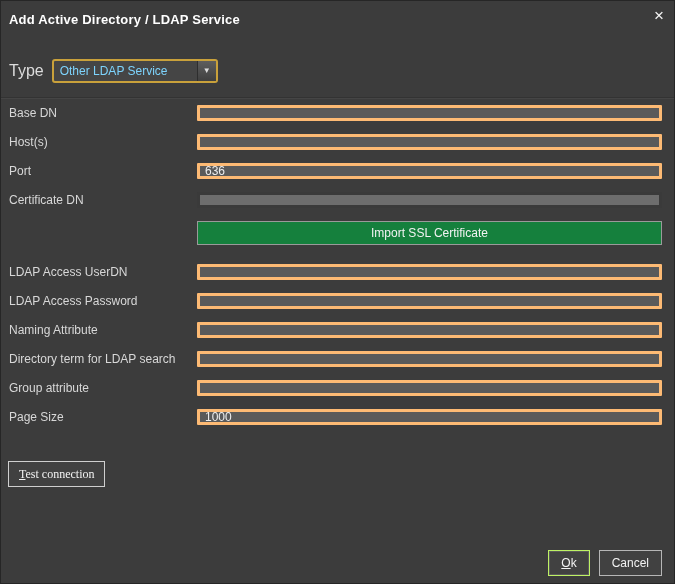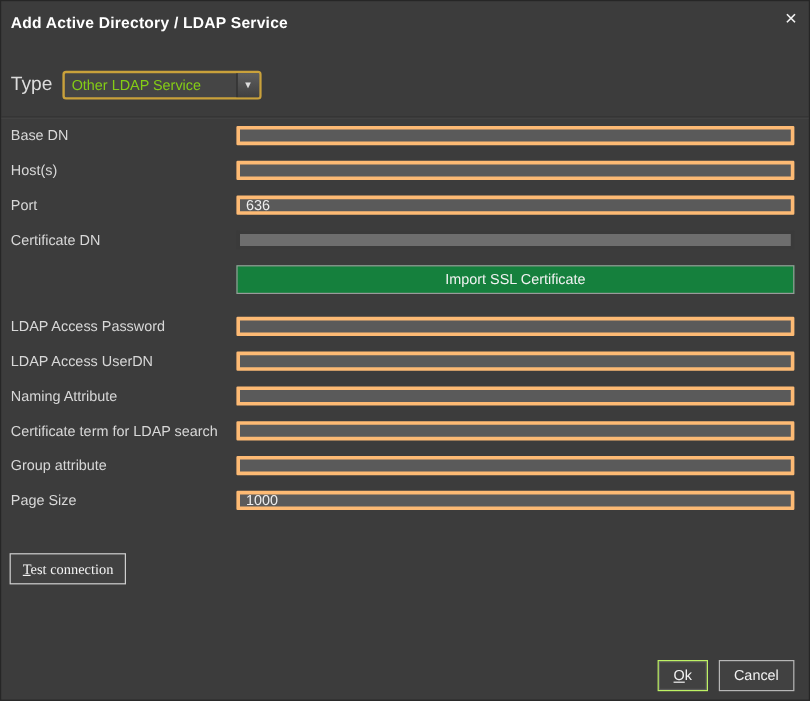--- a/index.html
+++ b/index.html
@@ -53,21 +53,21 @@
     width: 162px;
     height: 20px;
     background: #454545;
     border: 2px solid #c9a13b;
     border-radius: 3px;
     cursor: pointer;
   }
   .combo-text {
     flex: 1;
     font-size: 12px;
-    color: #84cc16;
+    color: #7dd3fc;
     line-height: 20px;
     padding-left: 6px;
     white-space: nowrap;
     overflow: hidden;
   }
   .combo-arrow {
     flex: 0 0 18px;
     background: linear-gradient(#5e5e5e, #404040);
     border-left: 1px solid #2e2e2e;
     color: #dddddd;
@@ -199,36 +199,36 @@
       <span class="row-label">Certificate DN</span>
       <input class="field light" readonly="" value="" style="">
     </div>
 
     <div class="row button-row">
       <span class="row-label"></span>
       <button class="import-btn">Import SSL Certificate</button>
     </div>
 
     <div class="row">
+      <span class="row-label">LDAP Access UserDN</span>
+      <input class="field" value="" style="">
+    </div>
+
+    <div class="row">
       <span class="row-label">LDAP Access Password</span>
       <input class="field" type="password" value="" style="">
     </div>
 
     <div class="row">
-      <span class="row-label">LDAP Access UserDN</span>
-      <input class="field" value="" style="">
-    </div>
-
-    <div class="row">
       <span class="row-label">Naming Attribute</span>
       <input class="field" value="" style="">
     </div>
 
     <div class="row">
-      <span class="row-label">Certificate term for LDAP search</span>
+      <span class="row-label">Directory term for LDAP search</span>
       <input class="field" value="" style="">
     </div>
 
     <div class="row">
       <span class="row-label">Group attribute</span>
       <input class="field" value="" style="">
     </div>
 
     <div class="row">
       <span class="row-label">Page Size</span>

